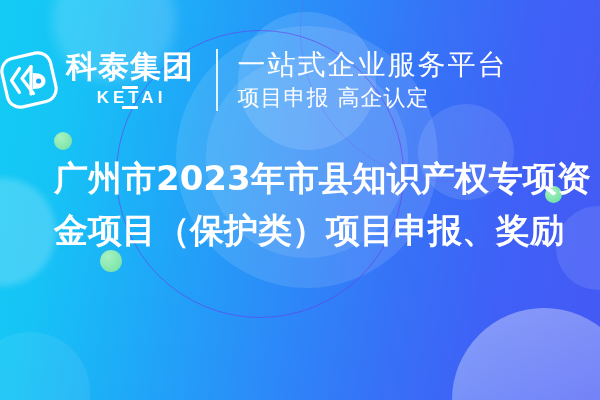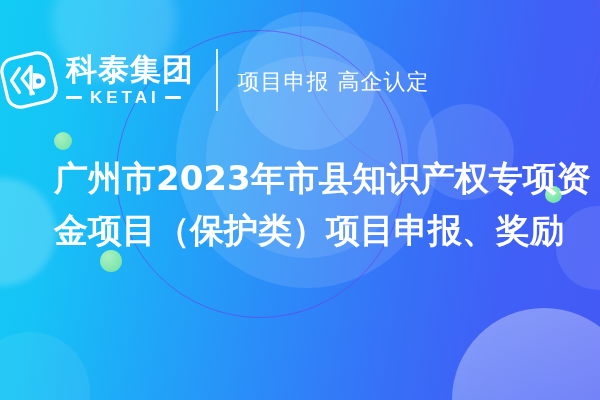--- a/index.html
+++ b/index.html
@@ -180,20 +180,22 @@
     font-weight: bold;
     letter-spacing: 1px;
     white-space: nowrap;
     font-family: "DejaVu Sans", "Liberation Sans", sans-serif;
   }
   .logo-en {
     display: flex;
     align-items: center;
     margin-top: 4px;
     width: 100%;
+    justify-content: center;
+    flex-direction: column;
   }
   .logo-en .bar {
     display: block;
     width: 16px;
     height: 3px;
     background: #ffffff;
     border-radius: 1px;
   }
   .logo-en .txt {
     color: #ffffff;
@@ -298,20 +300,21 @@
           <i class="bar"></i>
           <span class="txt">KETAI</span>
           <i class="bar"></i>
         </span>
       </span>
     </div>
 
     <div class="divider"></div>
 
     <div class="tagline">
+      <span class="tagline-main">一站式企业服务平台</span>
       <span class="tagline-sub">项目申报 高企认定</span>
     </div>
 
   </div>
 
   <div class="headline">
     <div class="headline-line">广州市2023年市县知识产权专项资</div>
     <div class="headline-line">金项目（保护类）项目申报、奖励</div>
   </div>
 

